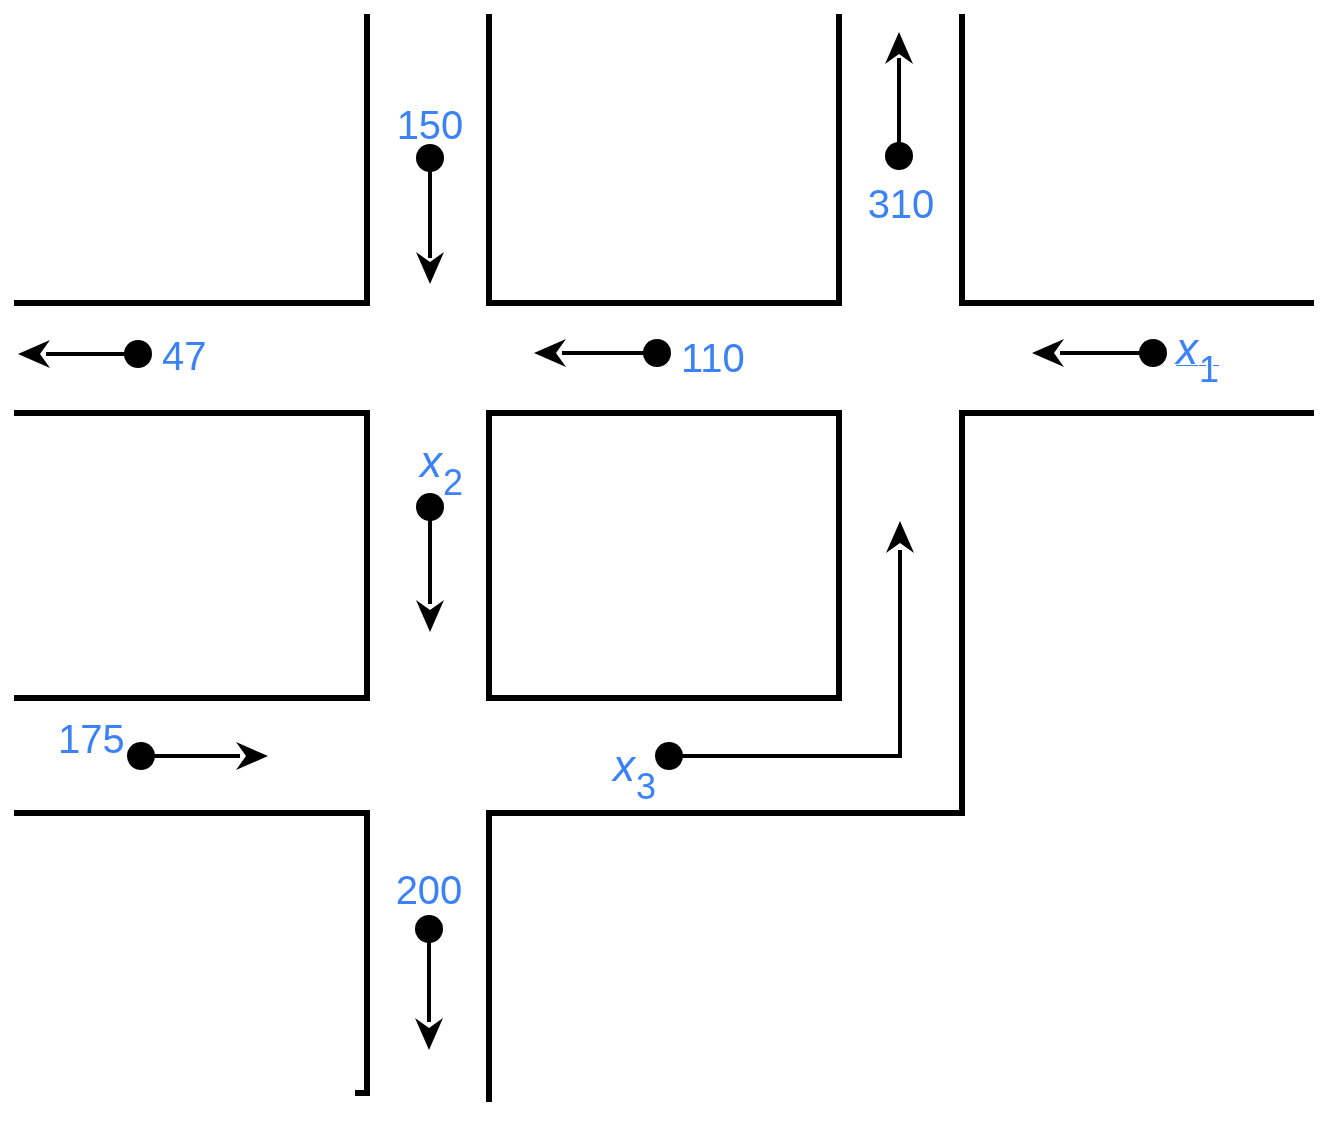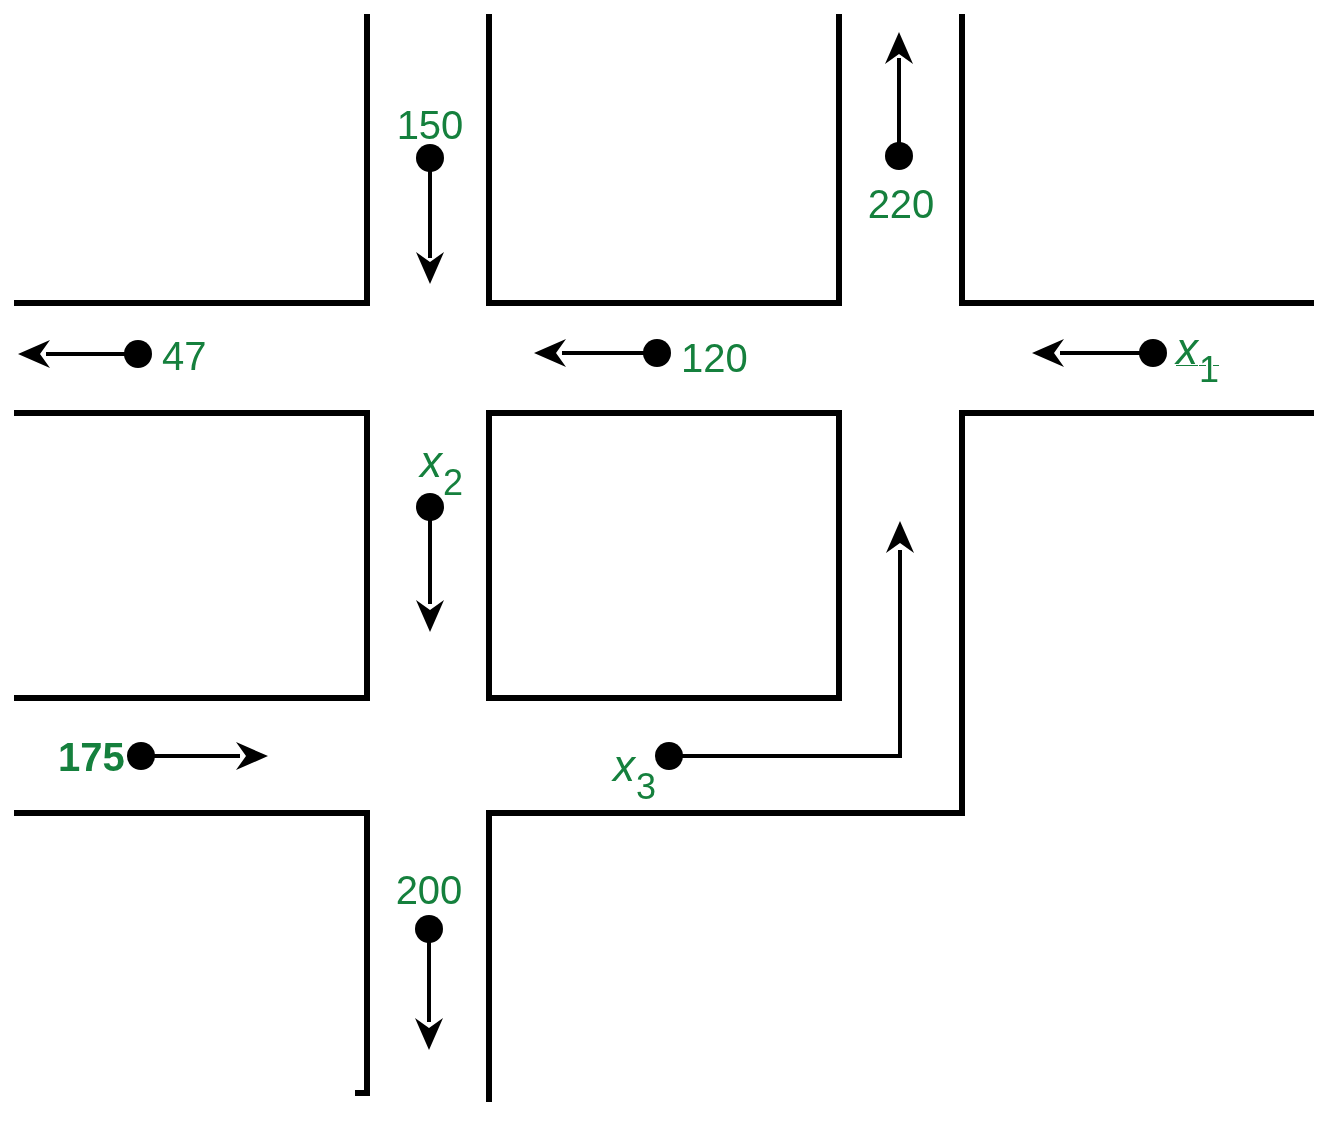--- a/index.html
+++ b/index.html
@@ -31,21 +31,21 @@
     fill: none;
     stroke: #000000;
     stroke-width: 4;
     stroke-linejoin: miter;
     stroke-linecap: butt;
   }
   .dot { fill: #000000; stroke: none; }
   .head { fill: #000000; stroke: none; }
   .lbl {
     position: absolute;
-    color: #15803d;
+    color: #3b82f6;
     white-space: nowrap;
     line-height: 1;
   }
   .num {
     font-size: 40px;
     letter-spacing: 0px;
   }
   .centered { transform: translateX(-50%); }
   .xvar {
     font-size: 44px;
@@ -125,35 +125,35 @@
 
     <g>
       <circle class="dot" cx="429" cy="929" r="14"></circle>
       <line class="shaft" x1="429" y1="936" x2="429" y2="1022"></line>
       <path class="head" d="M429,1050 L415,1018 L429,1028 L443,1018 Z"></path>
     </g>
   </svg>
 
   <div class="lbl num centered" style="left:430px; top:105px;">150</div>
 
-  <div class="lbl num centered" style="left:901px; top:184px;">220</div>
+  <div class="lbl num centered" style="left:901px; top:184px;">310</div>
 
   <div class="lbl num" style="left:162px; top:336px;">47</div>
 
-  <div class="lbl num" style="left:681px; top:338px;">120</div>
+  <div class="lbl num" style="left:681px; top:338px;">110</div>
 
   <div class="lbl" style="left:1176px; top:327px;text-decoration:underline;">
     <span class="xvar">x</span><span class="xsub">1</span>
   </div>
 
   <div class="lbl" style="left:420px; top:440px;">
     <span class="xvar">x</span><span class="xsub">2</span>
   </div>
 
   <div class="lbl" style="left:613px; top:744px;">
     <span class="xvar">x</span><span class="xsub">3</span>
   </div>
 
-  <div class="lbl num" style="left:58px; top:737px;font-weight:bold;">175</div>
+  <div class="lbl num" style="left:58px; top:719px;">175</div>
 
   <div class="lbl num centered" style="left:429px; top:870px;">200</div>
 
 </div>
 
 </body></html>

